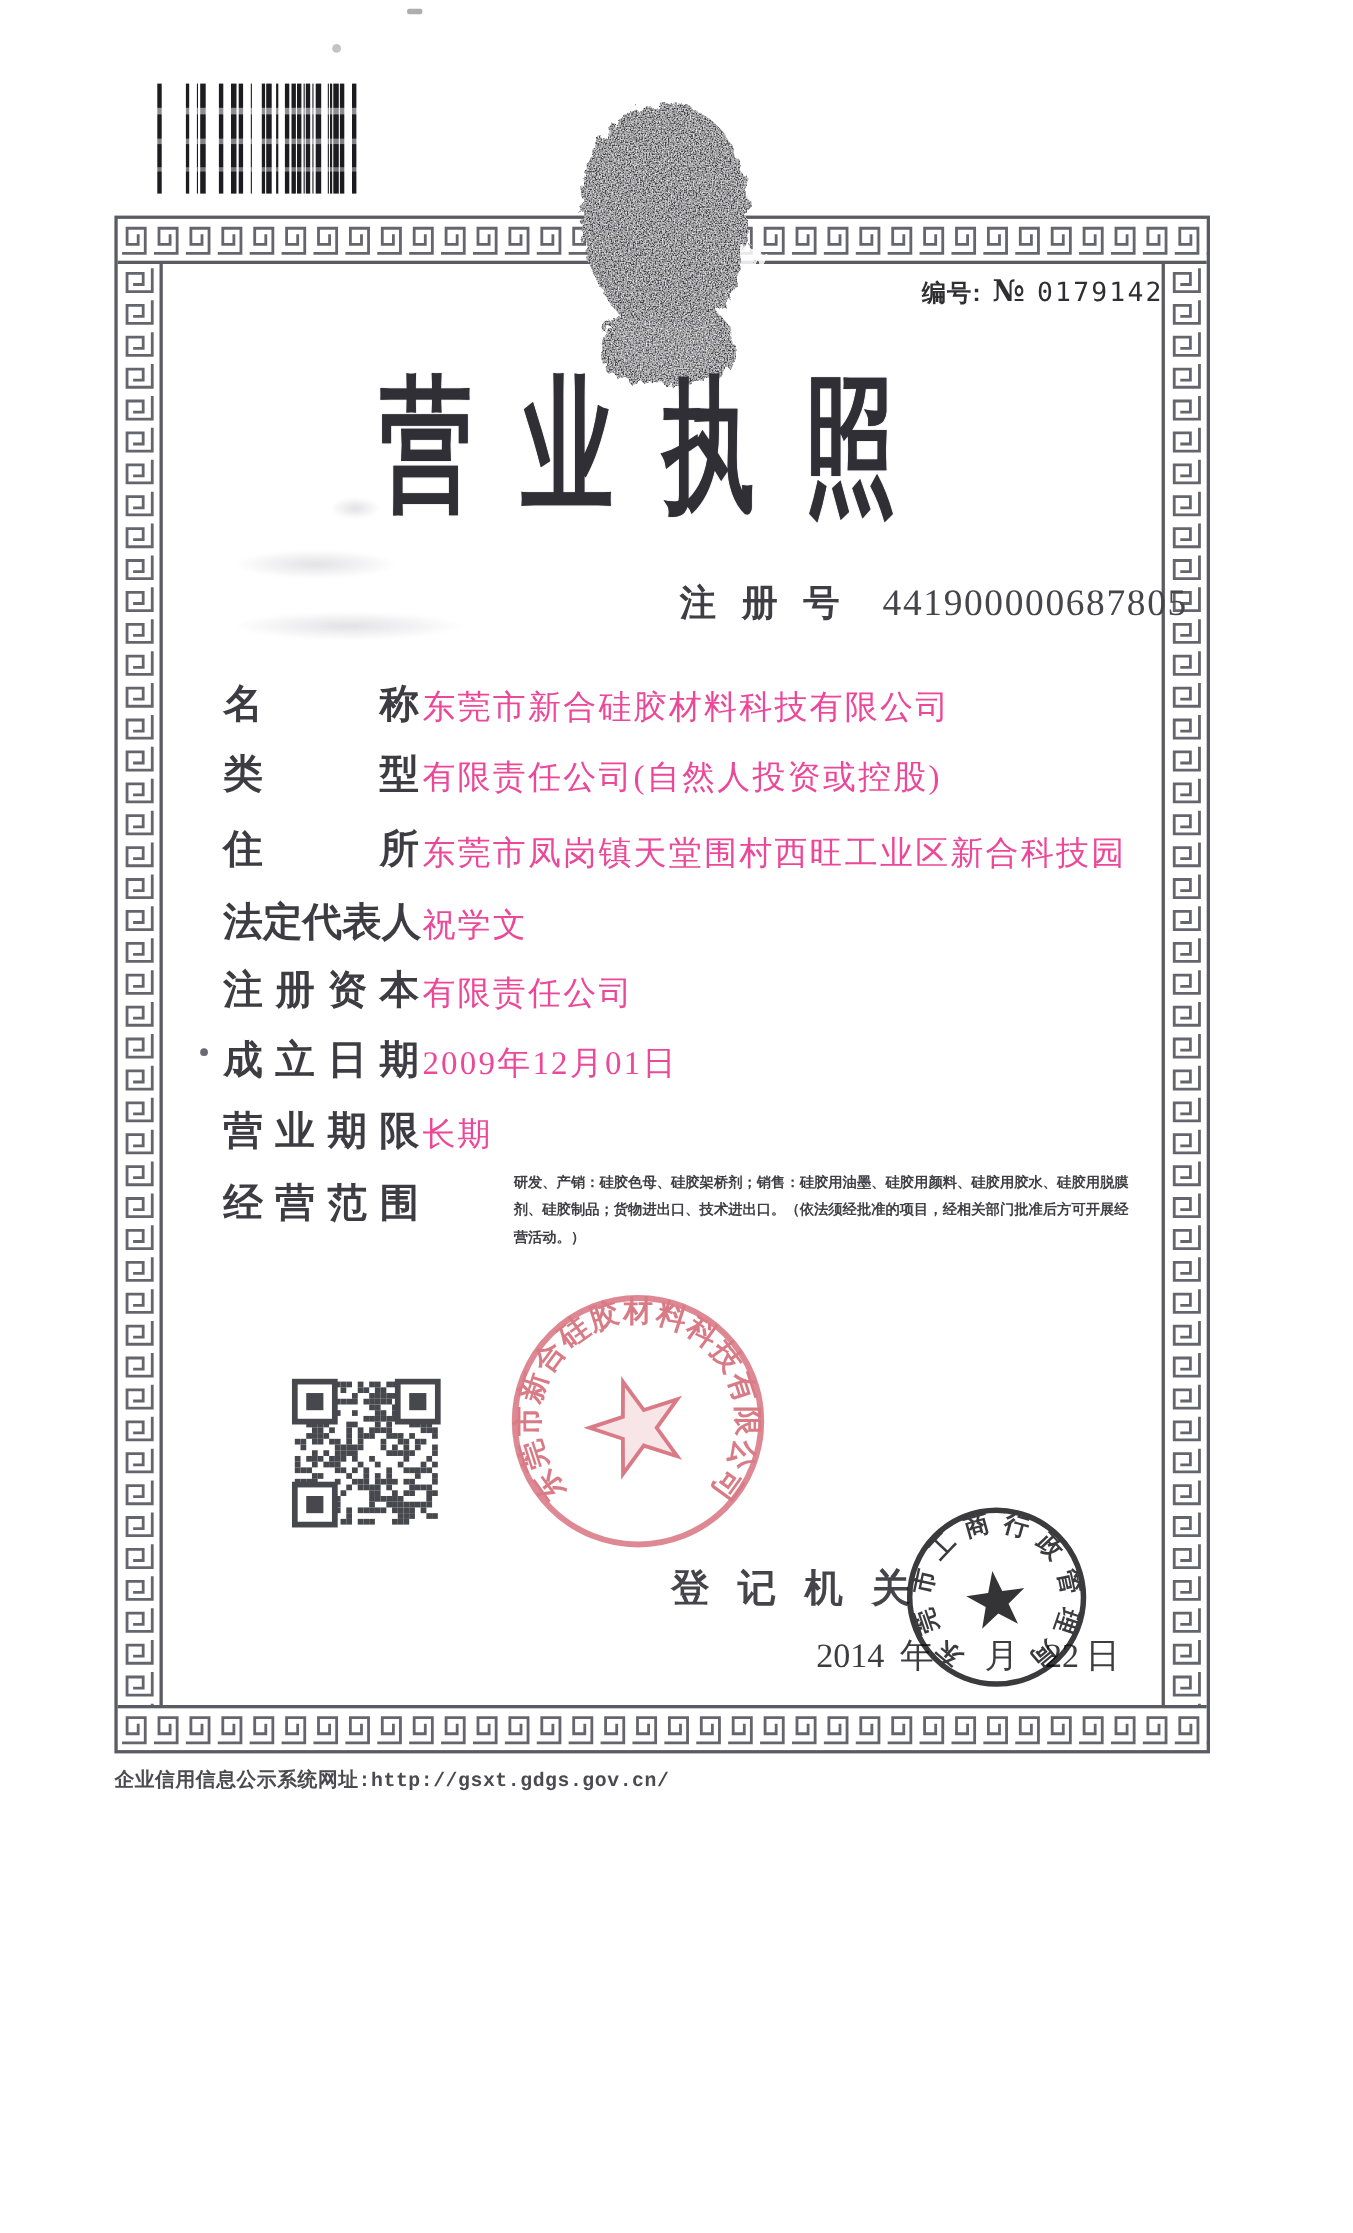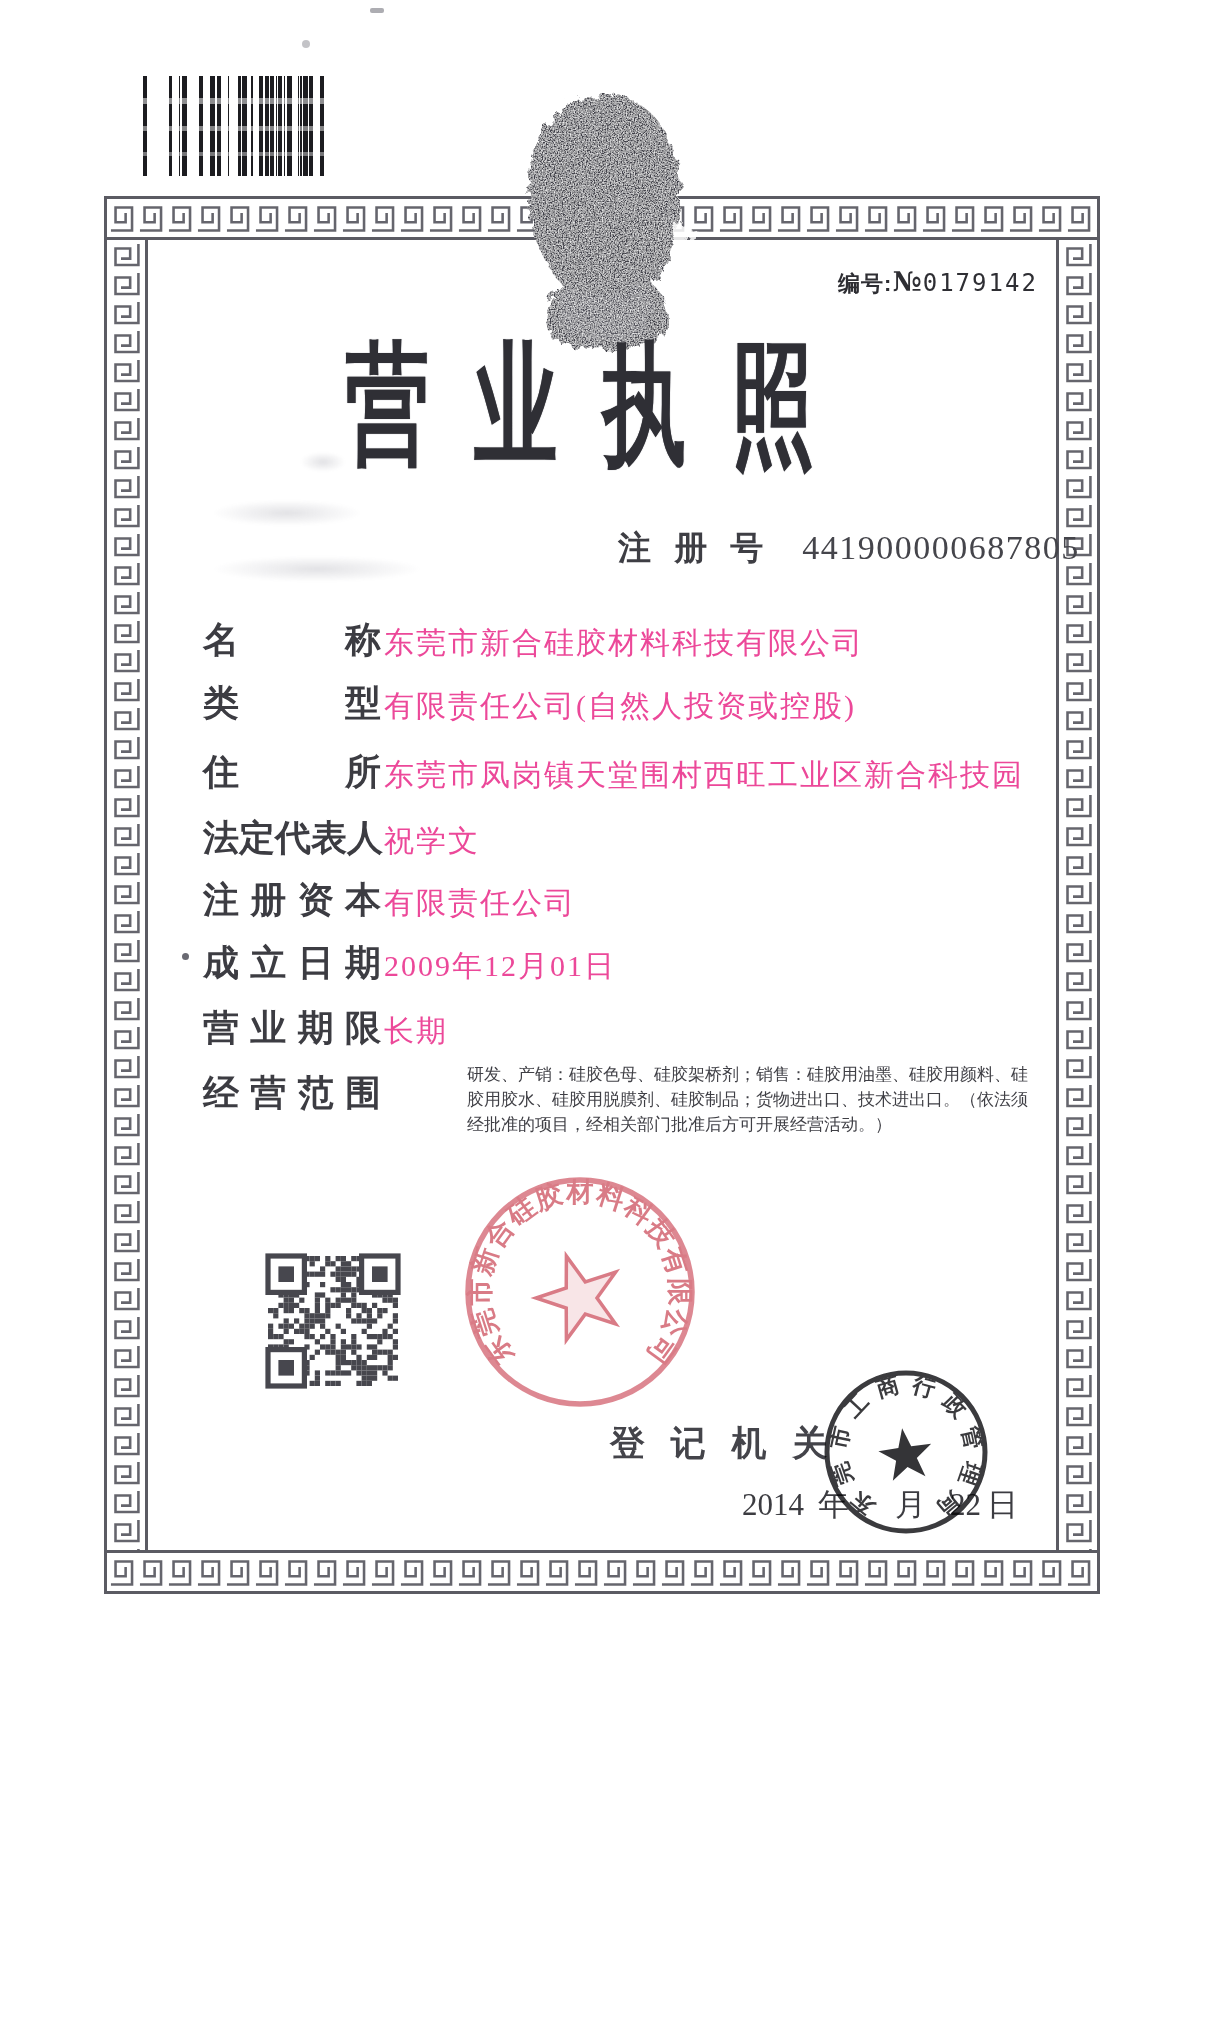--- a/index.html
+++ b/index.html
@@ -18,22 +18,22 @@
   .band-top{left:0;right:0;top:0;height:41px;border-bottom:3px solid var(--line);}
   .band-bottom{left:0;right:0;bottom:0;height:41px;border-top:3px solid var(--line);}
   .band-left{left:0;top:41px;bottom:41px;width:41px;border-right:3px solid var(--line);flex-direction:column;}
   .band-right{right:0;top:41px;bottom:41px;width:41px;border-left:3px solid var(--line);flex-direction:column;}
   .band svg{flex:0 0 auto;margin:1px;opacity:.9;}
 
   
   .barcode{position:absolute;left:137px;top:72px;width:192px;height:110px;z-index:3;}
   .emblem{position:absolute;left:497px;top:80px;width:212px;height:278px;z-index:3;}
 
-  .serial-line{position:absolute;left:838px;top:266px;z-index:4;color:#2e2e33;
-               display:flex;align-items:baseline;gap:0;font-size:22px;letter-spacing:1px;font-weight:600;}
+  .serial-line{position:absolute;left:838px;top:250px;z-index:4;color:#2e2e33;
+               display:flex;align-items:baseline;gap:10px;font-size:22px;letter-spacing:1px;font-weight:600;}
   .numero{font-family:"DejaVu Serif",serif;font-weight:bold;font-size:27px;letter-spacing:1px;}
   .serial-digits{font-family:"DejaVu Sans Mono",monospace;font-size:24px;letter-spacing:2px;font-weight:500;}
 
   
   .title{position:absolute;left:104px;top:336px;width:880px;margin:0;z-index:4;
          text-align:center;font-size:132px;line-height:1.05;font-weight:900;color:#2f2f35;
          letter-spacing:72px;padding-left:72px;white-space:nowrap;
          transform:scaleX(.63);transform-origin:50% 50%;
          text-shadow:0 0 1px #55555c;}
 
@@ -41,22 +41,22 @@
   .regno-line{position:absolute;left:618px;top:526px;z-index:4;display:flex;align-items:baseline;gap:32px;}
   .regno-label{font-size:33px;font-weight:700;color:#3e3e44;letter-spacing:7px;white-space:nowrap;}
   .regno-number{font-family:"Liberation Serif",serif;font-size:34px;color:#45454b;letter-spacing:1.5px;}
 
   
   .field-row{position:absolute;left:203px;width:856px;height:48px;z-index:4;}
   .field-label{position:absolute;left:0;top:0;width:178px;display:flex;justify-content:space-between;
                font-size:36px;font-weight:700;color:#3c3c42;line-height:46px;}
   .field-value{position:absolute;left:181px;top:6px;font-size:30px;color:#ec4899;letter-spacing:2px;
                font-family:"Liberation Serif",serif;white-space:nowrap;}
-  .scope-row .field-value{left:264px;top:-8px;width:566px;font-size:17px;line-height:25px;
-               letter-spacing:0;white-space:normal;font-weight:400;color:#3f3f45;}
+  .scope-row .field-value{left:264px;top:-8px;width:566px;font-size:13px;line-height:25px;
+               letter-spacing:0;white-space:normal;font-weight:700;color:#3f3f45;}
 
   
   .qr{position:absolute;left:265px;top:1253px;z-index:4;}
   .company-seal{position:absolute;left:458px;top:1170px;z-index:6;mix-blend-mode:multiply;}
   .registrar-line{position:absolute;left:610px;top:1420px;z-index:4;font-size:35px;font-weight:600;
                   color:#44444a;letter-spacing:8px;white-space:nowrap;}
   .issue-date{position:absolute;left:742px;top:1484px;z-index:4;display:flex;align-items:baseline;
               font-family:"Liberation Serif",serif;font-size:31px;color:#3c3c41;}
   .issue-date .sp-year{margin-right:14px;}
   .issue-date .sp-ys{margin-right:46px;}
@@ -1004,20 +1004,21 @@
         <text transform="translate(86,86) rotate(-15.555555555555557) translate(0,-60)" text-anchor="middle" font-size="22.5" fill="#26262a" font-weight="700">商</text>
         <text transform="translate(86,86) rotate(15.555555555555543) translate(0,-60)" text-anchor="middle" font-size="22.5" fill="#26262a" font-weight="700">行</text>
         <text transform="translate(86,86) rotate(46.66666666666666) translate(0,-60)" text-anchor="middle" font-size="22.5" fill="#26262a" font-weight="700">政</text>
         <text transform="translate(86,86) rotate(77.77777777777777) translate(0,-60)" text-anchor="middle" font-size="22.5" fill="#26262a" font-weight="700">管</text>
         <text transform="translate(86,86) rotate(108.88888888888889) translate(0,-60)" text-anchor="middle" font-size="22.5" fill="#26262a" font-weight="700">理</text>
         <text transform="translate(86,86) rotate(140) translate(0,-60)" text-anchor="middle" font-size="22.5" fill="#26262a" font-weight="700">局</text>
         <polygon points="82.10315317311817,62.272494075236025 91.1641871906448,80.2875764785518 111.16623329637667,77.72560788990583 96.83288528313429,91.91012995433623 105.45043437285193,110.14151440948223 87.53090411056073,100.89294875615727 72.85479624199506,114.72253260004996 76.11326549070917,94.82208261467986 58.425382915658176,85.13785102532596 78.35875792495102,82.08726219627484" fill="#1e1e22"></polygon>
       </svg>
   </div>
 
+  <div class="footer-left">企业信用信息公示系统网址:http://gsxt.gdgs.gov.cn/</div>
 
   <div class="smudge" id="smudge1"></div>
   <div class="smudge" id="smudge2"></div>
   <div class="smudge" id="smudge3"></div>
   <div class="dot" id="dot1"></div>
   <div class="dot" id="dot2"></div>
   <div class="dot" id="dot3"></div>
 </div>
 
 </body></html>

